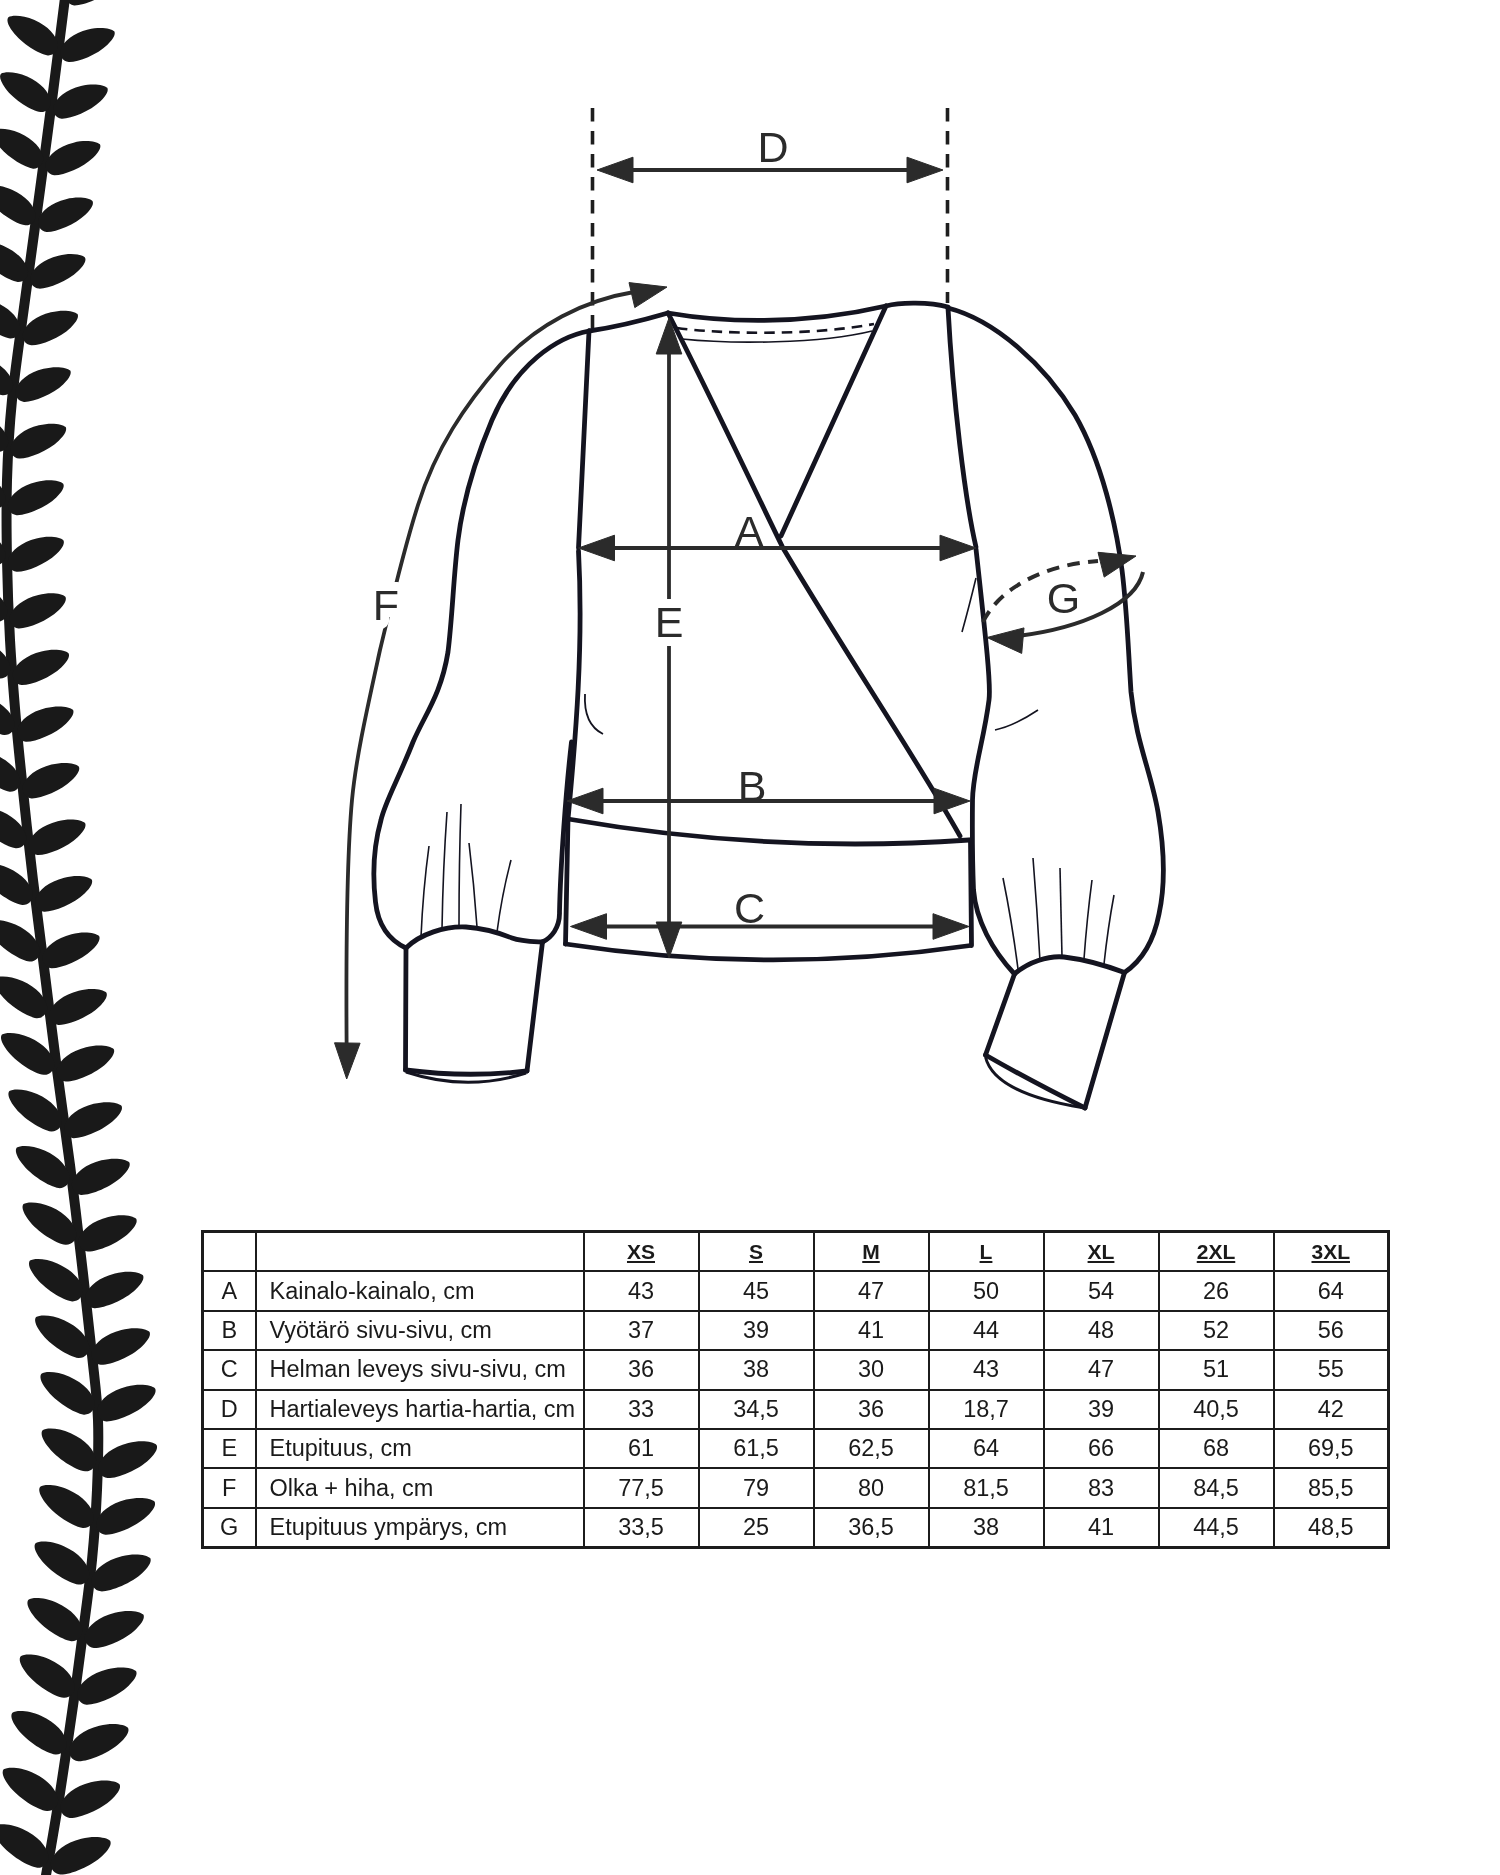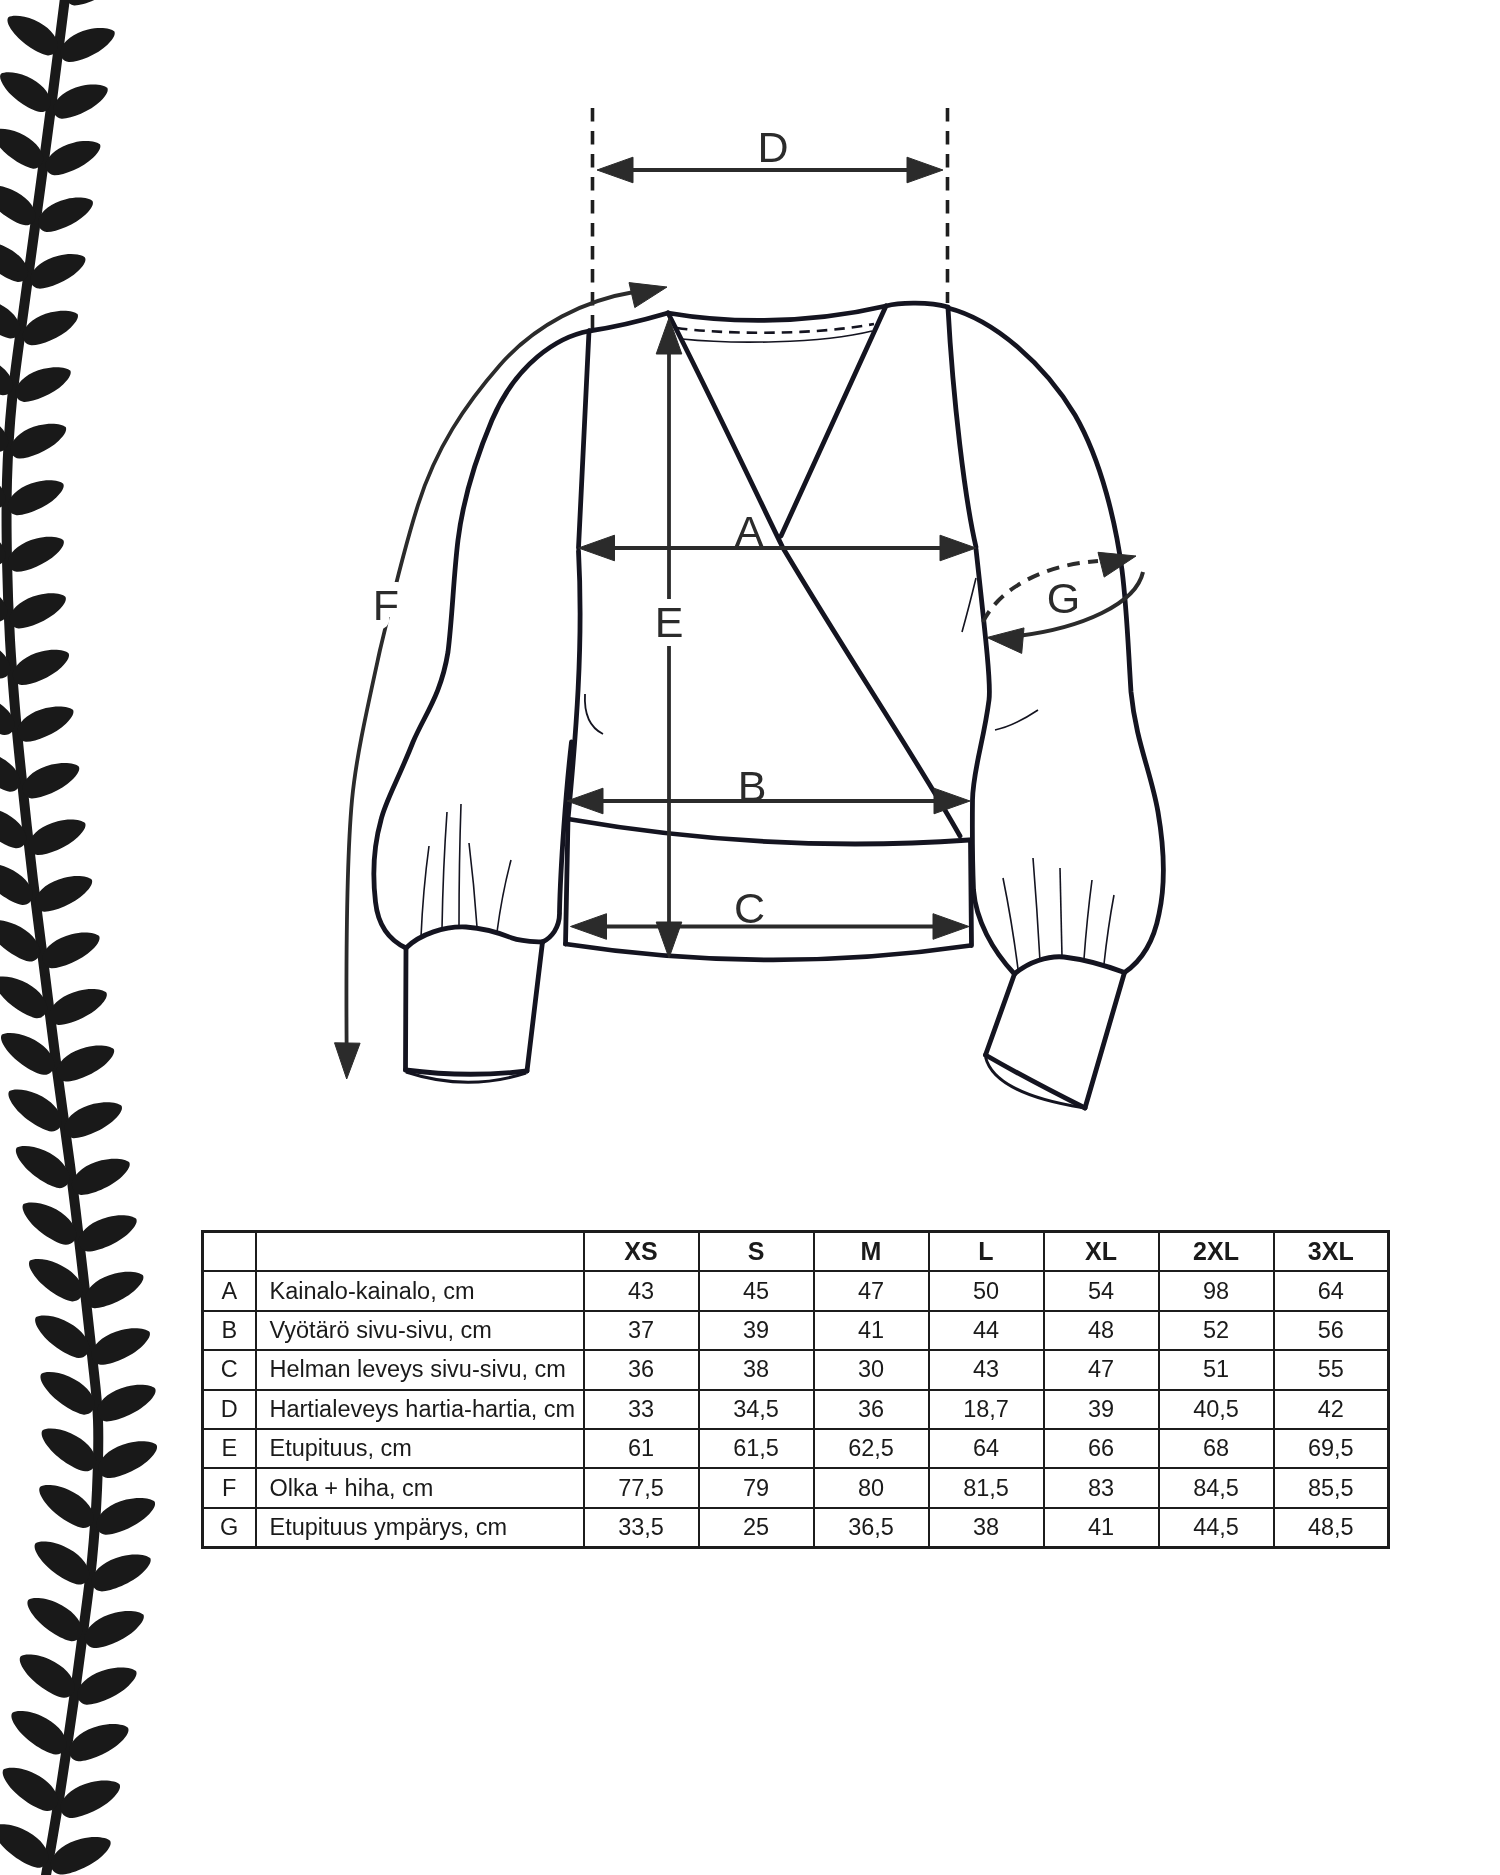--- a/index.html
+++ b/index.html
@@ -1,20 +1,20 @@
 <!DOCTYPE html>
 <html><head><meta charset="utf-8">
 <style>
 html,body{margin:0;padding:0;background:#fff;}
 #page{position:relative;width:1500px;height:1875px;background:#fff;overflow:hidden;font-family:"Liberation Sans",sans-serif;}
 table{position:absolute;left:201px;top:1230px;width:1188px;height:317px;border-collapse:collapse;table-layout:fixed;
  font-family:"Liberation Sans",sans-serif;font-size:23.5px;color:#1a1a1a;}
 td,th{border:2px solid #1c1c1c;padding:0 0 0 13px;text-align:left;font-weight:normal;height:37.4px;white-space:nowrap;overflow:hidden;}
 table{border:3px solid #1c1c1c;}
-th{text-align:center;font-weight:bold;padding:0;font-size:25px;}
+th{text-align:center;font-weight:bold;padding:0;font-size:21px;text-decoration:underline;}
 .ctr{text-align:center;padding:0;}
 .c0{width:51px;}
 .c1{width:313px;}
 </style></head>
 <body>
 <div id="page">
 <svg width="1500" height="1875" viewBox="0 0 1500 1875">
 <defs>
         <path id="leaf" d="M 0,1 C 4,-6.5 14,-12.5 28,-14 C 40,-15.3 49.5,-12 52,-9 C 53,-6.5 51,-2.5 44,2.5 C 33,10.5 14,15 6,13.5 C 0.5,12 -2,6.5 0,1 Z" fill="#191919" stroke="none"></path>
       </defs>
@@ -186,21 +186,21 @@
           <th>3XL</th>
         </tr>
 <tr>
           <td class="c0 ctr">A</td>
           <td class="c1">Kainalo-kainalo, cm</td>
           <td class="ctr">43</td>
           <td class="ctr">45</td>
           <td class="ctr">47</td>
           <td class="ctr">50</td>
           <td class="ctr">54</td>
-          <td class="ctr">98</td>
+          <td class="ctr">26</td>
           <td class="ctr">64</td>
         </tr>
         <tr>
           <td class="c0 ctr">B</td>
           <td class="c1">Vyötärö sivu-sivu, cm</td>
           <td class="ctr">37</td>
           <td class="ctr">39</td>
           <td class="ctr">41</td>
           <td class="ctr">44</td>
           <td class="ctr">48</td>

